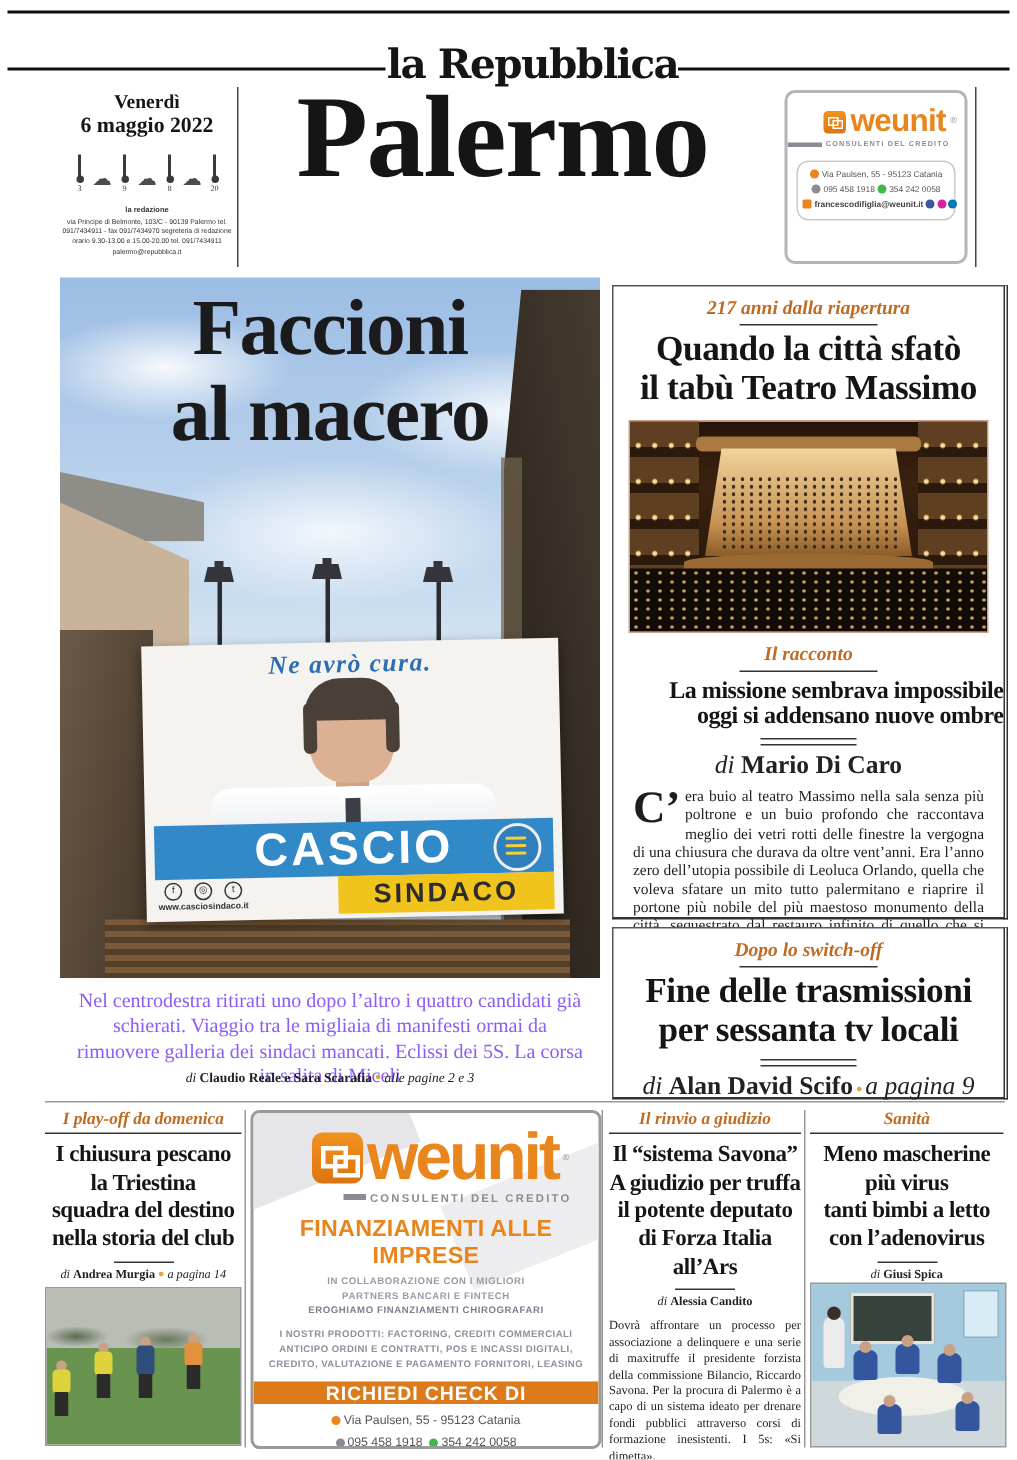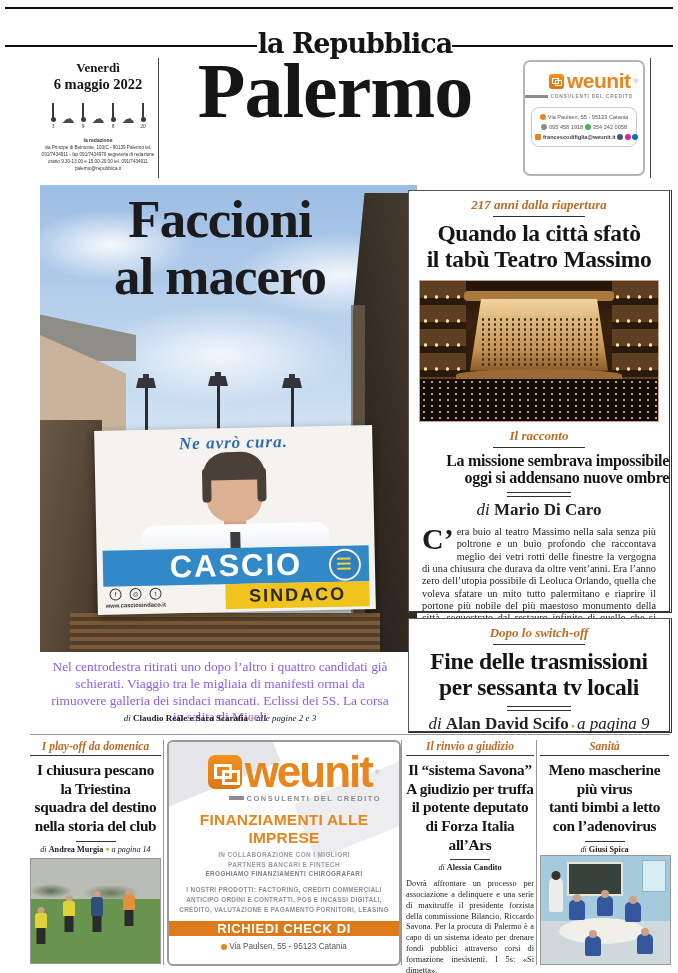--- a/index.html
+++ b/index.html
@@ -55,21 +55,21 @@
   .ic-ph{background:#8b8b95;}
   .ic-wa{background:#3fb94f;}
   .ic-ml{background:#e8851c;border-radius:1px;}
   .soc{display:inline-block;width:6px;height:6px;border-radius:50%;margin-left:1.5px;vertical-align:-1px;}
   .soc-fb{background:#3b5998;}
   .soc-ig{background:#d6249f;}
   .soc-in{background:#0077b5;}
   .adtop-contact b{color:#444;}
   
   .lead-photo{left:40px;top:185px;width:360px;height:467px;overflow:hidden;
-              background:linear-gradient(#9cbde4 0%,#c8dcf0 45%,#dce8f4 60%);padding-left:17px;}
+              background:linear-gradient(#9cbde4 0%,#c8dcf0 45%,#dce8f4 60%);}
   .cloudwash{left:0;top:0;width:360px;height:220px;
      background:radial-gradient(ellipse 120px 50px at 70px 60px,rgba(255,255,255,.9),transparent 70%),
                 radial-gradient(ellipse 150px 60px at 300px 90px,rgba(255,255,255,.85),transparent 70%),
                 radial-gradient(ellipse 180px 70px at 180px 170px,rgba(255,255,255,.8),transparent 70%);}
   .lead-hl{left:0;top:6px;width:360px;text-align:center;font-weight:bold;font-size:53px;
            line-height:1.07;letter-spacing:-1px;color:#1b1b1d;z-index:6;}
   .roof-l{left:0;top:118px;width:96px;height:58px;background:#8f8d88;
           clip-path:polygon(0 20%,100% 55%,100% 100%,0 100%);}
   .wall-l{left:0;top:150px;width:86px;height:110px;background:#c9b49b;
           clip-path:polygon(0 0,100% 35%,100% 100%,0 100%);}
@@ -440,20 +440,21 @@
       <div class="strong">EROGHIAMO FINANZIAMENTI CHIROGRAFARI</div>
     </div>
     <div class="ad-products">
       <div>I NOSTRI PRODOTTI: FACTORING, CREDITI COMMERCIALI</div>
       <div>ANTICIPO ORDINI E CONTRATTI, POS E INCASSI DIGITALI,</div>
       <div>CREDITO, VALUTAZIONE E PAGAMENTO FORNITORI, LEASING</div>
     </div>
     <div class="ad-banner">RICHIEDI CHECK DI FINANZIABILITÀ ISTANTANEO</div>
     <div class="ad-contacts">
       <div><span class="ic ic-pin"></span><span>Via Paulsen, 55 - 95123 Catania</span></div>
+      <div><span class="ic ic-ph"></span><span>095 458 1918</span>&nbsp;&nbsp;<span class="ic ic-wa"></span><span>354 242 0058</span></div>
 
     </div>
   </div>
 
   <div class="abs sep sep2"></div>
 
   <div class="abs bcol col-savona">
     <div class="bkicker">Il rinvio a giudizio</div>
     <div class="bkrule"></div>
     <div class="bhl">

